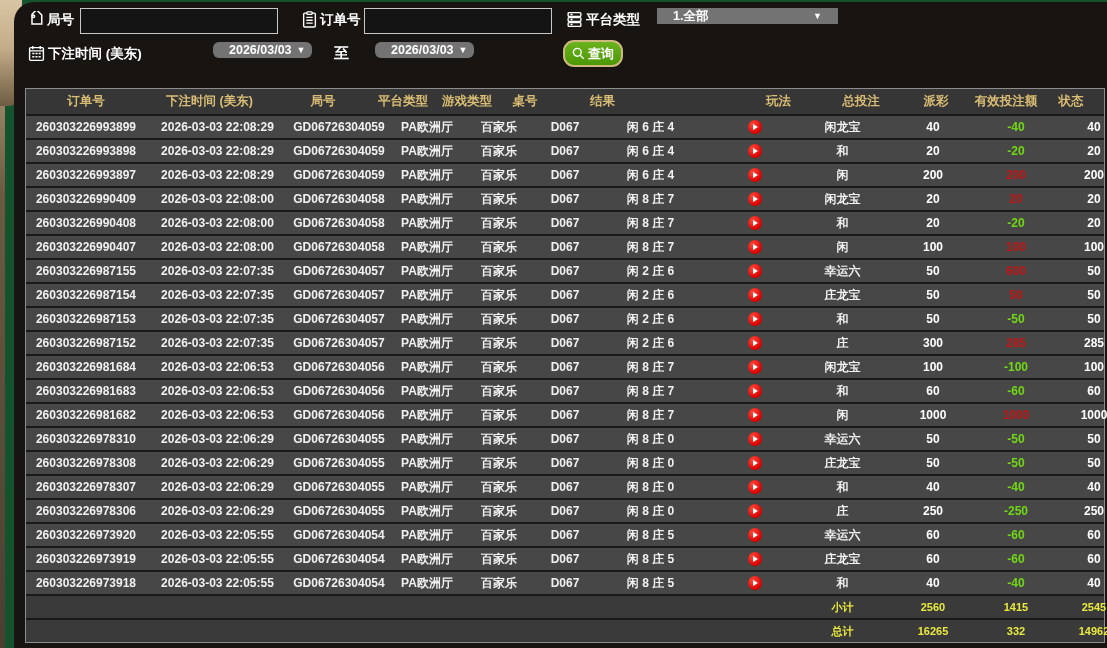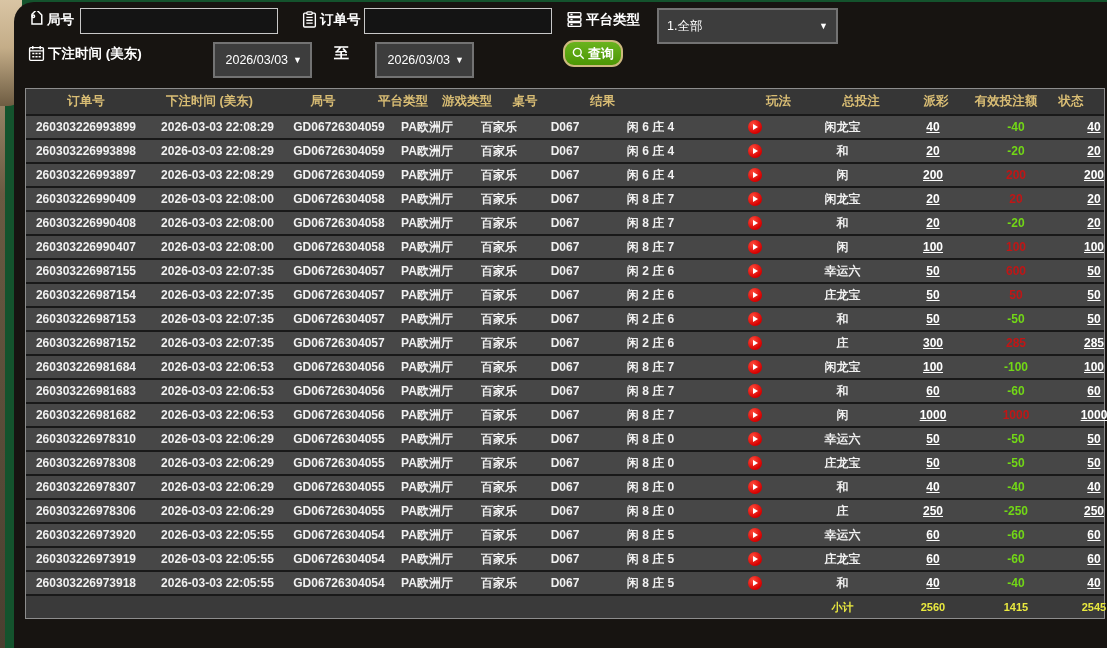--- a/index.html
+++ b/index.html
@@ -15,45 +15,45 @@
     border-bottom-right-radius:14px; }
   .panel { position:absolute; left:14px; top:2px; right:0; bottom:0;
     background:#171411; border-top-left-radius:20px; }
 
   
   .flabel { position:absolute; color:#fff; font-weight:bold; font-size:13.5px; white-space:nowrap; }
   .ficon { position:absolute; width:17px; height:17px; color:#fff; }
   .ficon svg { width:100%; height:100%; display:block; }
   .txt-input { position:absolute; height:26px; background:#141414; border:1px solid #c8c8c8;
     color:#eee; font-size:12px; padding:0 6px; outline:none; }
-  .sel { position:absolute; height:36px; background:#3d3d3d; border:2px solid #737373;
-    color:#fff; font-weight:normal; font-size:12.5px; display:flex; align-items:center;
+  .sel { position:absolute; height:14px; background:#3d3d3d; border:8px solid #737373;
+    color:#fff; font-weight:bold; font-size:12.5px; display:flex; align-items:center;
     padding:0 8px; cursor:pointer; }
   .sel .arrow { margin-left:auto; font-size:9px; color:#fff; }
-  .sel.date { justify-content:flex-end; }
+  .sel.date { justify-content:flex-start;border-radius:6px; }
   .sel.date .arrow { margin-left:5px; }
   .query-btn { position:absolute; left:563px; top:40px; width:60px; height:27px;
     background:linear-gradient(#6ab31e,#4c9705); border:2px solid #cdb97e; border-radius:11px;
     color:#fff; font-weight:bold; font-size:13px; display:flex; align-items:center;
     justify-content:center; gap:3px; cursor:pointer; }
   .query-btn svg { width:13px; height:13px; }
 
   
   .btable { position:absolute; left:25px; top:88px; width:1080px;
     border:1px solid #8d8d8d; background:#191919; }
   .grid-row { display:grid;
     grid-template-columns:120px 127px 100px 60px 68px 48px 107px 85px 75px 90px 60px 80px 50px; }
   .hrow { background:#363636; }
   .hcell { height:25px; display:flex; align-items:center; justify-content:center;
     color:#d9bd74; font-weight:bold; font-size:12.5px; white-space:nowrap; }
   .trow { background:#474747; border-top:2px solid #191919;gap:8px; }
   .trow.tot { background:#3a3a3a; }
   .tcell { height:22px; display:flex; align-items:center; justify-content:center;
     color:#f1f1f1; font-weight:600; font-size:12px; white-space:nowrap; }
-  .tcell.amt { font-weight:bold; color:#fff;text-decoration:underline; }
+  .tcell.amt { font-weight:bold; color:#fff; }
   .tcell.pos { color:#c01616; font-weight:bold; }
   .tcell.neg { color:#72d716; font-weight:bold;text-align:right; }
   .tcell.status { color:#2ecb2e; font-weight:bold; }
   .tcell.ylw { color:#e9e93f; font-weight:bold; font-size:11px; }
   .play-icon { width:14px; height:14px; border-radius:50%;
     background:radial-gradient(circle at 35% 30%, #ff4a3a, #d70000 70%);
     display:flex; align-items:center; justify-content:center; cursor:pointer; }
   .play-icon::after { content:""; display:block; margin-left:2px;
     border-left:5px solid #fff; border-top:3.5px solid transparent; border-bottom:3.5px solid transparent; }
 </style>
@@ -488,15 +488,30 @@
           <div class="tcell"></div>
           <div class="tcell"></div>
           <div class="tcell"></div>
           <div class="tcell"></div>
           <div class="tcell ylw">小计</div>
           <div class="tcell ylw">2560</div>
           <div class="tcell ylw">1415</div>
           <div class="tcell ylw">2545</div>
           <div class="tcell"></div>
         </div>
+        <div class="grid-row trow tot">
+          <div class="tcell"></div>
+          <div class="tcell"></div>
+          <div class="tcell"></div>
+          <div class="tcell"></div>
+          <div class="tcell"></div>
+          <div class="tcell"></div>
+          <div class="tcell"></div>
+          <div class="tcell"></div>
+          <div class="tcell ylw">总计</div>
+          <div class="tcell ylw">16265</div>
+          <div class="tcell ylw">332</div>
+          <div class="tcell ylw">14962</div>
+          <div class="tcell"></div>
+        </div>
       </div>
   </div>
 </div>
 
 </body></html>

